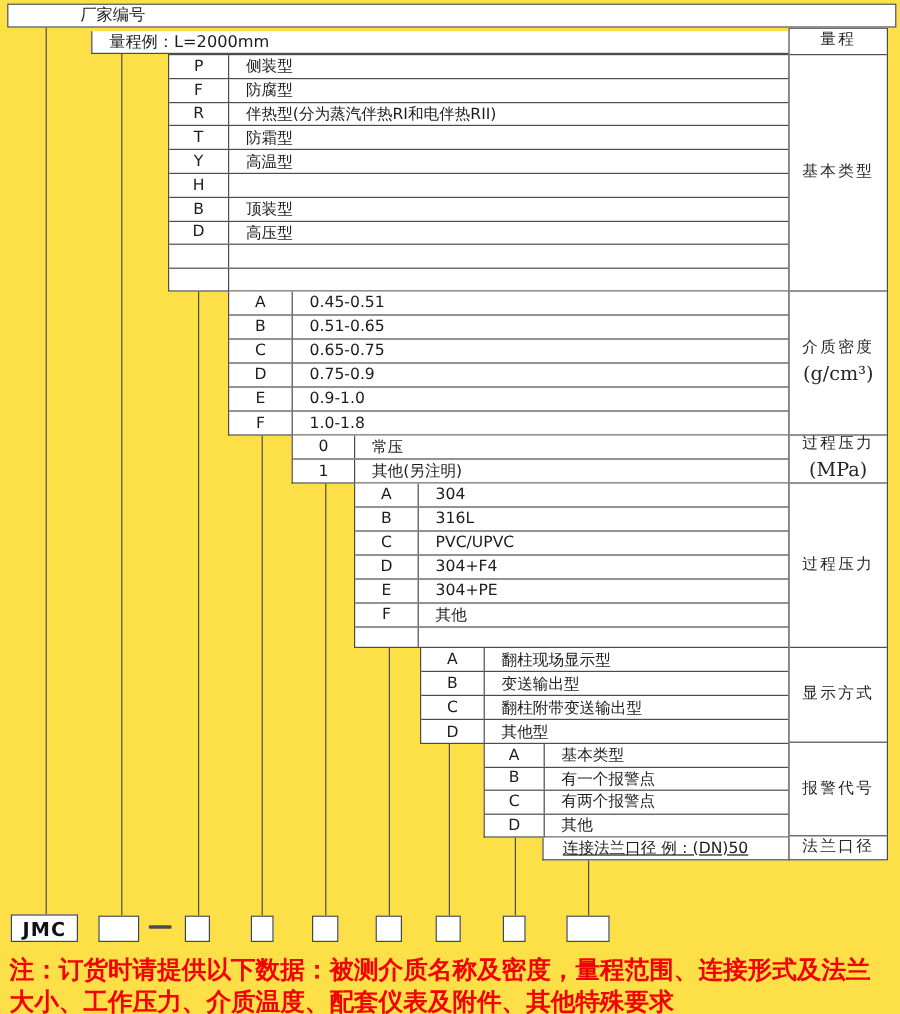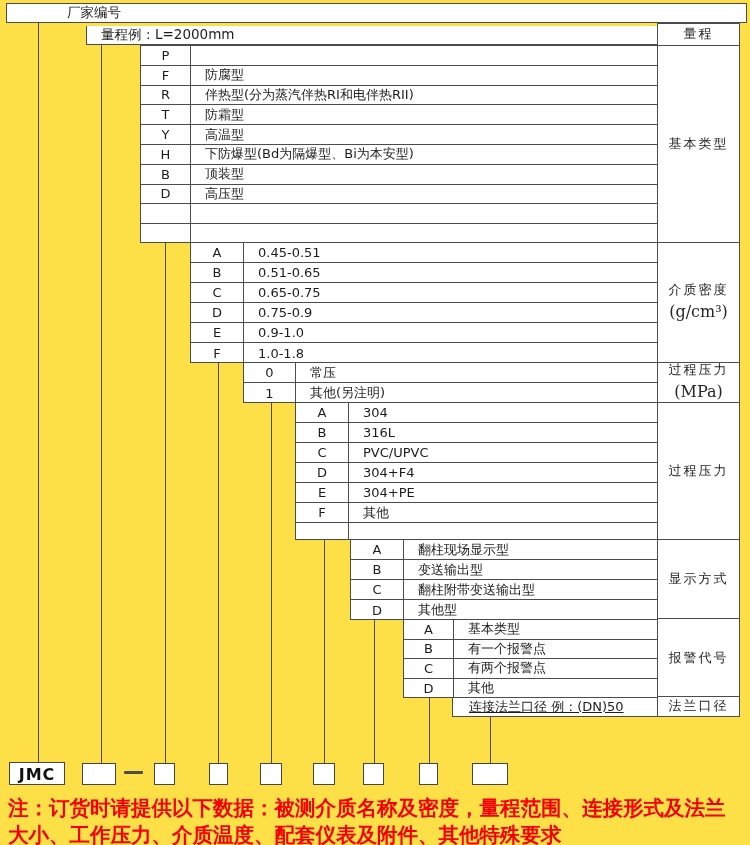--- a/index.html
+++ b/index.html
@@ -45,47 +45,47 @@
 </style>
 </head>
 <body>
 
 <div class="canvas">
 
   <div class="abs outline toprow" style="left:6px;top:3px;width:741px;height:20px;padding-left:60px;">
     <span>厂家编号</span>
   </div>
 
-  <div class="abs outline toprow" style="left:86px;top:26px;width:590px;height:19px;padding-left:14px;border-top:none;">
+  <div class="abs outline toprow" style="left:76px;top:26px;width:590px;height:19px;padding-left:14px;border-top:none;">
     <span>量程例：L=2000mm</span>
   </div>
 
   <div class="sec basic" style="left:140px;top:45px;width:518px;height:198px;">
     <div class="row">
         <div class="code">P</div>
+        <div class="desc">侧装型</div>
       </div>
     <div class="row">
         <div class="code">F</div>
         <div class="desc">防腐型</div>
       </div>
     <div class="row">
         <div class="code">R</div>
         <div class="desc">伴热型(分为蒸汽伴热RI和电伴热RII)</div>
       </div>
     <div class="row">
         <div class="code">T</div>
         <div class="desc">防霜型</div>
       </div>
     <div class="row">
         <div class="code">Y</div>
         <div class="desc">高温型</div>
       </div>
     <div class="row">
         <div class="code">H</div>
-        <div class="desc">下防爆型(Bd为隔爆型、Bi为本安型)</div>
       </div>
     <div class="row">
         <div class="code">B</div>
         <div class="desc">顶装型</div>
       </div>
     <div class="row">
         <div class="code">D</div>
         <div class="desc">高压型</div>
       </div>
     <div class="row">

